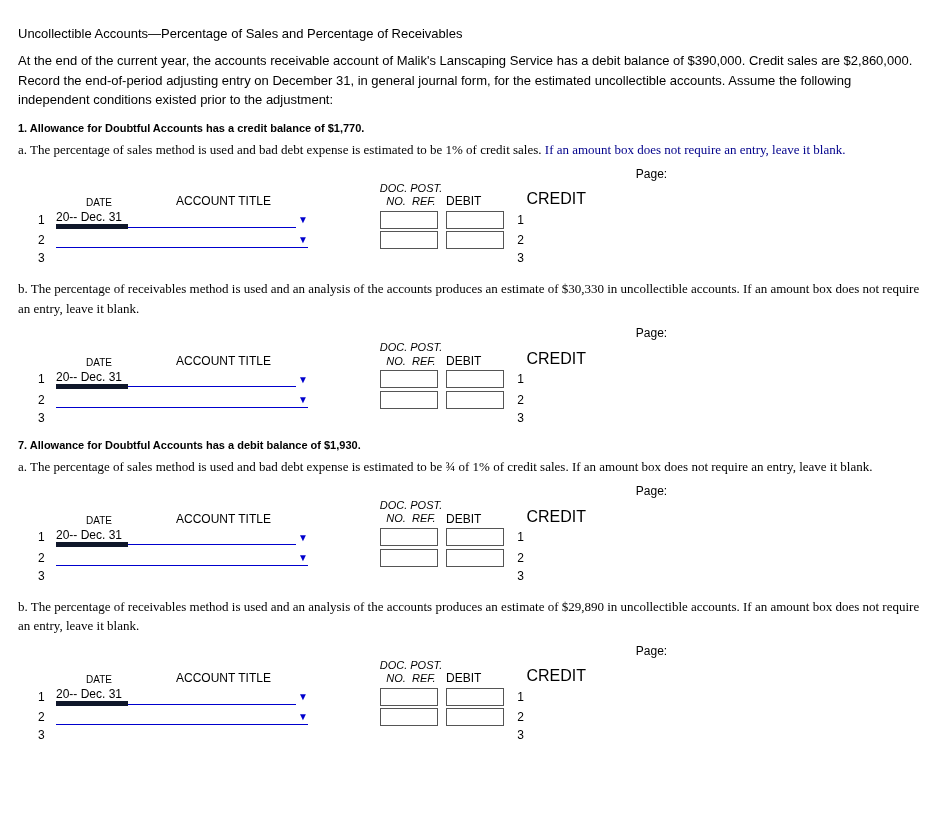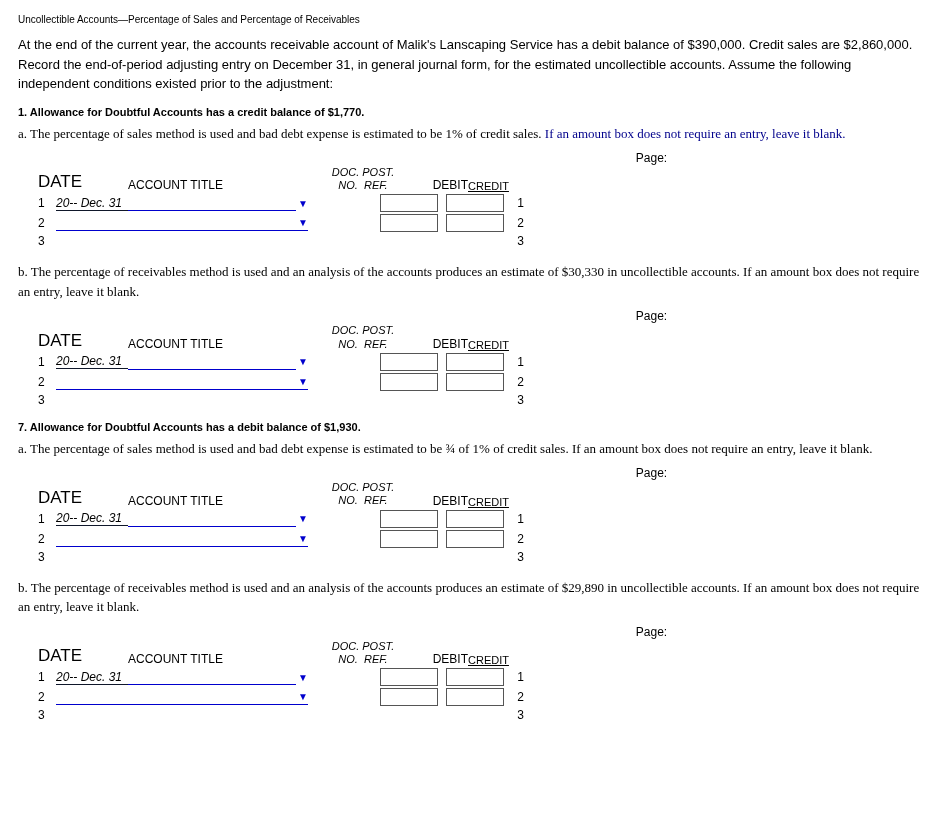--- a/index.html
+++ b/index.html
@@ -6,22 +6,23 @@
     body {
       font-family: Arial, sans-serif;
       font-size: 13px;
       color: #000;
       background: #fff;
       padding: 14px 18px;
       width: 943px;
       min-height: 820px;
     }
     .page-title {
-      font-size: 10px;
+      font-size: 13px;
       margin-bottom: 10px;
+      margin-top: 12px;
     }
     .intro-text {
       font-size: 13px;
       line-height: 1.5;
       margin-bottom: 12px;
     }
     .section-header {
       font-size: 11px;
       font-weight: bold;
       margin-bottom: 6px;
@@ -37,25 +38,25 @@
     }
     .journal-block {
       margin: 6px 0 14px 0;
     }
     .journal-header-row {
       display: flex;
       align-items: flex-end;
       margin-bottom: 2px;
       padding-left: 20px;
     }
-    .col-date { width: 90px; font-size: 17px; }
+    .col-date { width: 90px; font-size: 10px; margin-left: 48px; }
     .col-account { width: 200px; font-size: 12px; }
     .col-doc { width: 70px; font-size: 12px; text-align: center; font-style: italic; }
-    .col-debit { width: 70px; font-size: 12px; text-align: right; }
-    .col-credit { width: 70px; font-size: 11px; text-align: left; text-decoration: underline; }
+    .col-debit { width: 70px; font-size: 12px; text-align: left; }
+    .col-credit { width: 70px; font-size: 16px; text-align: right; }
 
     .page-label {
       text-align: center;
       font-size: 12px;
       margin-bottom: 1px;
       padding-left: 360px;
     }
 
     .journal-row {
       display: flex;
@@ -65,22 +66,21 @@
     }
     .row-num {
       width: 18px;
       font-size: 12px;
       text-align: left;
       flex-shrink: 0;
     }
     .row-date-text {
       width: 72px;
       font-size: 12px;
-      border-bottom: 1px solid #0f172a;
-      font-style: italic;
+      border-bottom: 5px solid #0f172a;
     }
     .row-account-container {
       width: 180px;
       position: relative;
       display: flex;
       align-items: center;
     }
     .row-account-line {
       flex: 1;
       border-bottom: 1px solid #0000CD;

